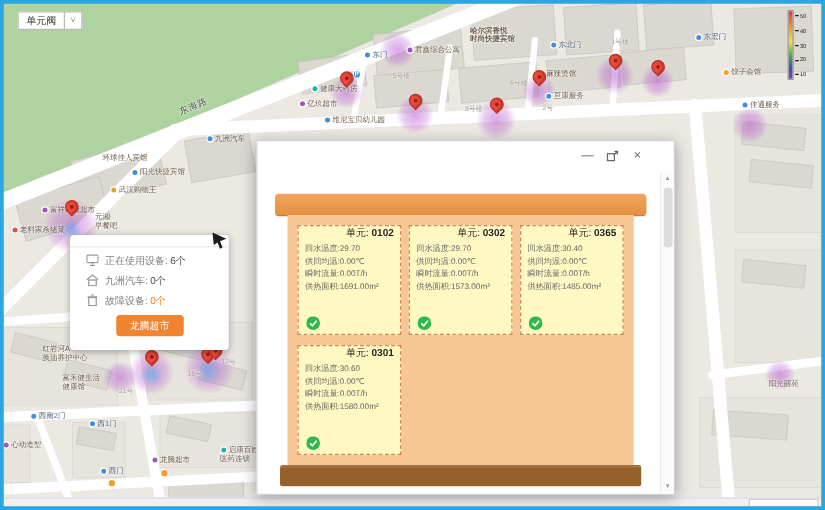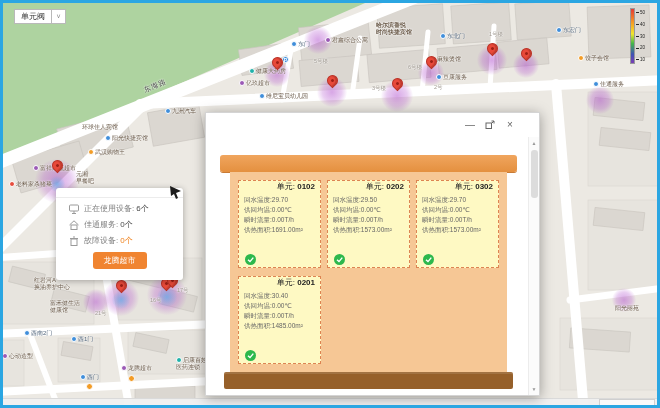--- a/index.html
+++ b/index.html
@@ -45,21 +45,21 @@
   .legend-ticks { display:flex; flex-direction:column; justify-content:space-between; padding:2px 0 2px 1px; }
   .legend-ticks span { font-size:4.5px; color:#222; line-height:5px; }
   .legend-ticks span::before { content:''; display:inline-block; width:3px; height:1px; background:#222;
     vertical-align:middle; margin-right:1px; }
 
   
   .popup { position:absolute; left:56px; top:188px; width:127px; height:92px; background:#fff;
     border-radius:3px; box-shadow:0 1px 6px rgba(0,0,0,.3); z-index:30; padding-top:5px; }
   .popup-title { text-align:center; color:#2b7bc0; font-size:9px; font-weight:bold; }
   .popup-divider { height:1px; background:#ececec; margin:4px 0 2px; }
-  .popup-row { display:flex; align-items:flex-end; padding-left:13px; margin-top:5px; font-size:8px; color:#808080; }
+  .popup-row { display:flex; align-items:flex-start; padding-left:13px; margin-top:5px; font-size:8px; color:#808080; }
   .popup-row .picon { width:10px; height:10px; margin-right:5px; flex:none; }
   .popup-btn { display:block; margin:6px auto 0; background:#f08430; color:#fff; border:none;
     border-radius:3px; font-size:8px; padding:3px 11px; cursor:pointer; font-family:inherit; }
 
   .bottom-strip { position:absolute; left:0; right:0; bottom:0; height:10px;
     background:rgba(240,240,240,.95); border-top:1px solid #dadada; z-index:50; }
   .bottom-strip-box { position:absolute; right:5px; bottom:2px; width:56px; height:7px;
     background:#fafafa; border:1px solid #cfcfcf; }
 
   
@@ -260,21 +260,21 @@
                 <line x1="5" y1="7" x2="5" y2="9.5" stroke="#9a9a9a"></line>
               </svg></span>
             <span>正在使用设备: </span>
             <span style="color: rgb(74, 74, 74); margin-left: 2px;">6个</span>
           </div>
           <div class="popup-row">
             <span class="picon"><svg width="10" height="10">
                 <polyline points="0.5,5 5,0.8 9.5,5" fill="none" stroke="#9a9a9a"></polyline>
                 <rect x="2" y="5" width="6" height="4.5" fill="none" stroke="#9a9a9a"></rect>
               </svg></span>
-            <span>佳通服务: </span>
+            <span>九洲汽车: </span>
             <span style="color: rgb(74, 74, 74); margin-left: 2px;">0个</span>
           </div>
           <div class="popup-row">
             <span class="picon"><svg width="10" height="10">
                 <rect x="2" y="3" width="6" height="6.5" fill="none" stroke="#9a9a9a"></rect>
                 <line x1="1" y1="2.5" x2="9" y2="2.5" stroke="#9a9a9a"></line>
                 <line x1="4" y1="1" x2="6" y2="1" stroke="#9a9a9a"></line>
               </svg></span>
             <span>故障设备: </span>
             <span style="color: rgb(240, 128, 26); margin-left: 2px;">0个</span>
@@ -307,52 +307,52 @@
             <div class="uline">回水温度:29.70</div>
             <div class="uline">供回均温:0.00℃</div>
             <div class="uline">瞬时流量:0.00T/h</div>
             <div class="uline">供热面积:1691.00m²</div>
             <div class="ucheck"><svg width="11" height="11">
                 <circle cx="5.5" cy="5.5" r="5.5" fill="#2db84c"></circle>
                 <polyline points="3,5.7 5,7.6 8.3,3.6" fill="none" stroke="#fff" stroke-width="1.4"></polyline>
               </svg></div>
           </div>
           <div class="ucard">
-            <div class="ucard-title"><span>单元:  </span><b>0202</b></div>
-            <div class="uline">回水温度:29.50</div>
-            <div class="uline">供回均温:0.00℃</div>
-            <div class="uline">瞬时流量:0.00T/h</div>
-            <div class="uline">供热面积:1573.00m²</div>
-            <div class="ucheck"><svg width="11" height="11">
-                <circle cx="5.5" cy="5.5" r="5.5" fill="#2db84c"></circle>
-                <polyline points="3,5.7 5,7.6 8.3,3.6" fill="none" stroke="#fff" stroke-width="1.4"></polyline>
-              </svg></div>
-          </div>
-          <div class="ucard">
             <div class="ucard-title"><span>单元:  </span><b>0302</b></div>
             <div class="uline">回水温度:29.70</div>
             <div class="uline">供回均温:0.00℃</div>
             <div class="uline">瞬时流量:0.00T/h</div>
             <div class="uline">供热面积:1573.00m²</div>
             <div class="ucheck"><svg width="11" height="11">
                 <circle cx="5.5" cy="5.5" r="5.5" fill="#2db84c"></circle>
                 <polyline points="3,5.7 5,7.6 8.3,3.6" fill="none" stroke="#fff" stroke-width="1.4"></polyline>
               </svg></div>
           </div>
           <div class="ucard">
-            <div class="ucard-title"><span>单元:  </span><b>0201</b></div>
+            <div class="ucard-title"><span>单元:  </span><b>0365</b></div>
             <div class="uline">回水温度:30.40</div>
             <div class="uline">供回均温:0.00℃</div>
             <div class="uline">瞬时流量:0.00T/h</div>
             <div class="uline">供热面积:1485.00m²</div>
             <div class="ucheck"><svg width="11" height="11">
                 <circle cx="5.5" cy="5.5" r="5.5" fill="#2db84c"></circle>
                 <polyline points="3,5.7 5,7.6 8.3,3.6" fill="none" stroke="#fff" stroke-width="1.4"></polyline>
               </svg></div>
           </div>
+          <div class="ucard">
+            <div class="ucard-title"><span>单元:  </span><b>0301</b></div>
+            <div class="uline">回水温度:30.60</div>
+            <div class="uline">供回均温:0.00℃</div>
+            <div class="uline">瞬时流量:0.00T/h</div>
+            <div class="uline">供热面积:1580.00m²</div>
+            <div class="ucheck"><svg width="11" height="11">
+                <circle cx="5.5" cy="5.5" r="5.5" fill="#2db84c"></circle>
+                <polyline points="3,5.7 5,7.6 8.3,3.6" fill="none" stroke="#fff" stroke-width="1.4"></polyline>
+              </svg></div>
+          </div>
         </div>
       <div class="cab-base"></div>
     </div>
 
     <div class="modal-scroll">
       <span class="scroll-arrow">▲</span>
       <div class="scroll-thumb"></div>
       <span class="scroll-arrow down">▼</span>
     </div>
   </div>

